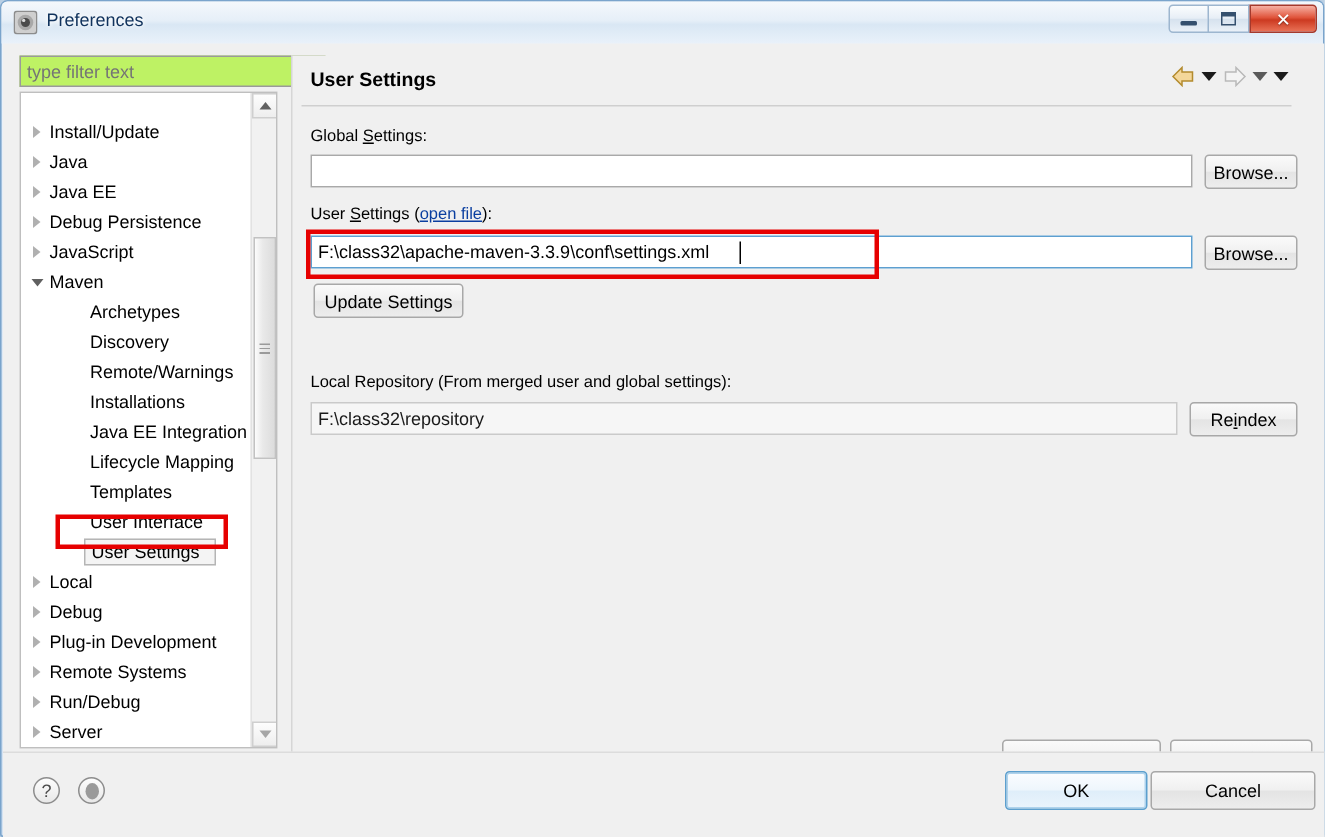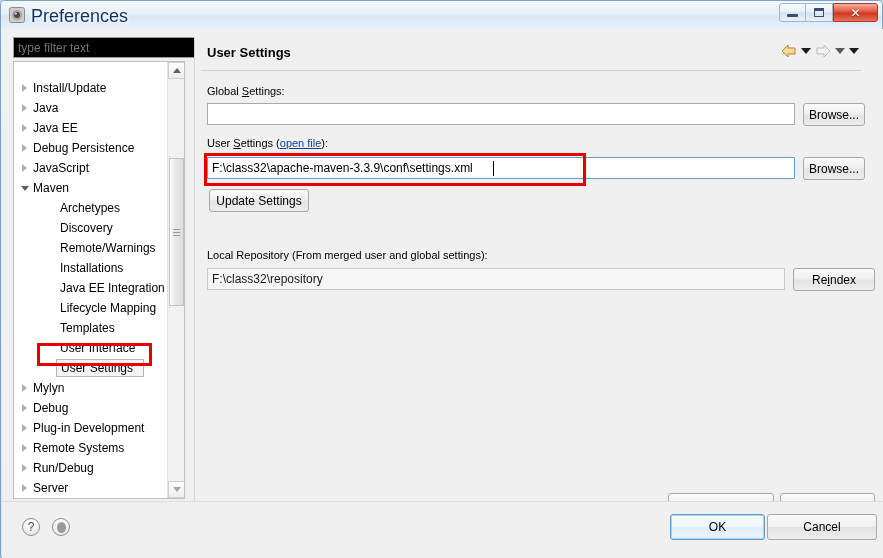--- a/index.html
+++ b/index.html
@@ -31,21 +31,21 @@
     height: 28px;
     background: linear-gradient(to bottom,#f4f8fc 0%, #e6eff8 45%, #d9e7f4 55%, #e9f1fa 100%);
     border-radius: 4px 4px 0 0;
   }
   .title-icon {
     position: absolute; left: 8px; top: 6px;
     width: 16px; height: 16px;
   }
   .title-text {
     position: absolute; left: 30px; top: 5px;
-    font-size: 18px;
+    font-size: 12px;
     color: #10325c;
     text-shadow: 0 0 3px #fff, 0 0 5px #fff;
     white-space: nowrap;
   }
   .winbtns {
     position: absolute; top: 2px; right: 4px;
     display: flex; gap: 0px;
   }
   .winbtn {
     width: 27px; height: 19px;
@@ -79,21 +79,21 @@
 
   
   .leftpane {
     position: absolute; left: 8px; top: 8px;
     width: 180px; height: 462px;
   }
   .filterbox {
     position: absolute; left: 3px; top: 0;
     width: 204px; height: 21px;
     border: 1px solid #9a9a9a;
-    background: #000000;
+    background: #bef264;
     box-sizing: border-box;
     padding: 3px 4px;
     font-size: 12px;
     color: #7a7a7a;
     outline: none;
     font-family: "Liberation Sans", sans-serif;
   }
   .treewrap {
     position: absolute; left: 3px; top: 24px;
     width: 172px; height: 438px;
@@ -410,21 +410,21 @@
             <div class="tnode child">
               <span class="lbl">User Interface</span>
             </div>
             <div class="tnode child selected">
               <span class="lbl">User Settings</span>
             </div>
             <div class="tnode">
               <span class="arrow">
                 <i></i>
               </span>
-              <span class="lbl">Mylyn</span>
+              <span class="lbl">Local</span>
             </div>
             <div class="tnode">
               <span class="arrow">
                 <i></i>
               </span>
               <span class="lbl">Debug</span>
             </div>
             <div class="tnode">
               <span class="arrow">
                 <i></i>
@@ -505,21 +505,21 @@
         <span>User </span><span class="ulet">S</span><span>ettings (</span><span class="link">open file</span><span>):</span>
       </div>
       <input class="txtinput focused" style="left: 12px; top: 120px; width: 588px;" type="text" value="F:\class32\apache-maven-3.3.9\conf\settings.xml">
       <div class="caret" style="left:298px; top:124px;"></div>
       <div class="btn" style="left:608px; top:120px; width:62px;">Browse...</div>
 
       <div class="btn" style="left:14px; top:152px; width:100px;">Update Settings</div>
 
       <div class="field-label" style="left:12px; top:212px;">Local Repository (From merged user and global settings):</div>
       <input class="txtinput ro" style="left: 12px; top: 231px; width: 578px;" readonly="" type="text" value="F:\class32\repository">
-      <div class="btn" style="left:598px; top:231px; width:82px;">
+      <div class="btn" style="left:598px; top:231px; width:72px;">
         <span>Re</span>
           <span class="ulet">i</span>
           <span>ndex</span>
       </div>
 
       <div class="btn" style="left:473px; top:456px; width:106px; height:25px;">
         <span>Restore </span>
           <span class="ulet">D</span>
           <span>efaults</span>
       </div>

